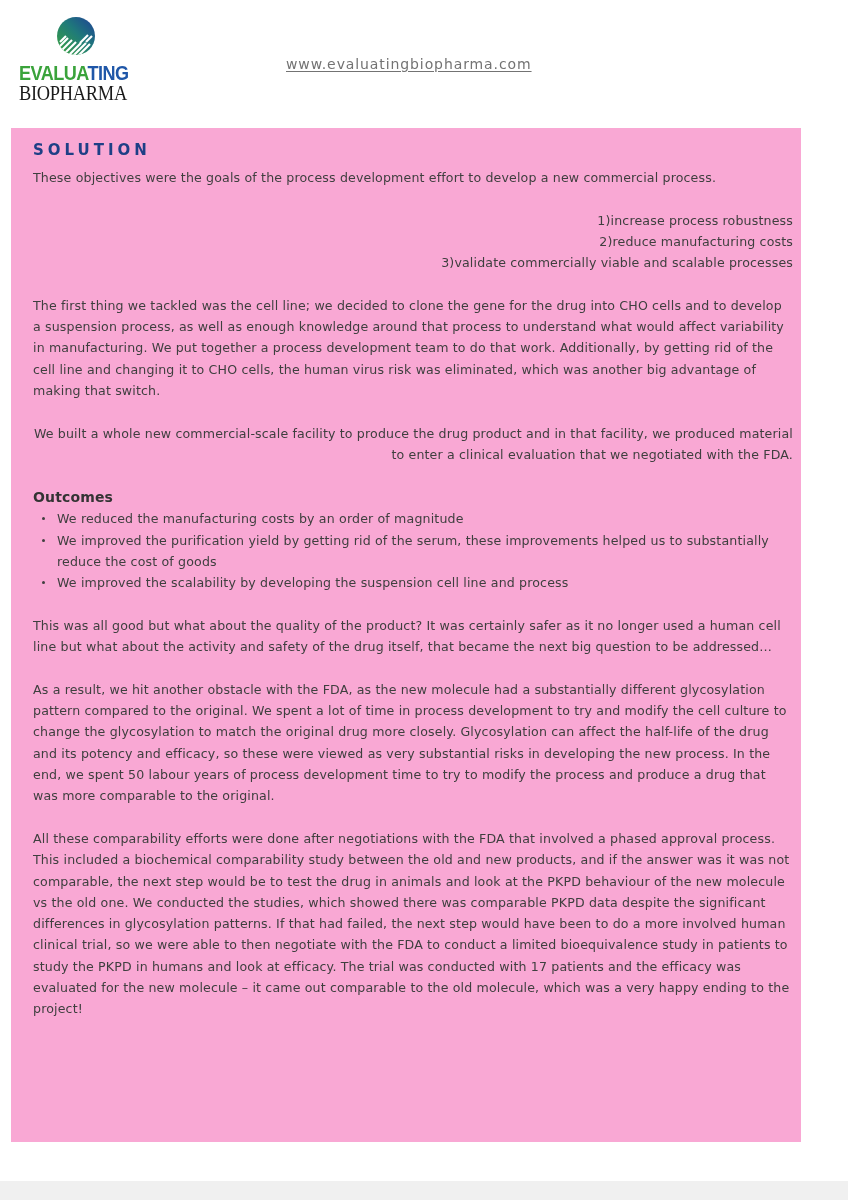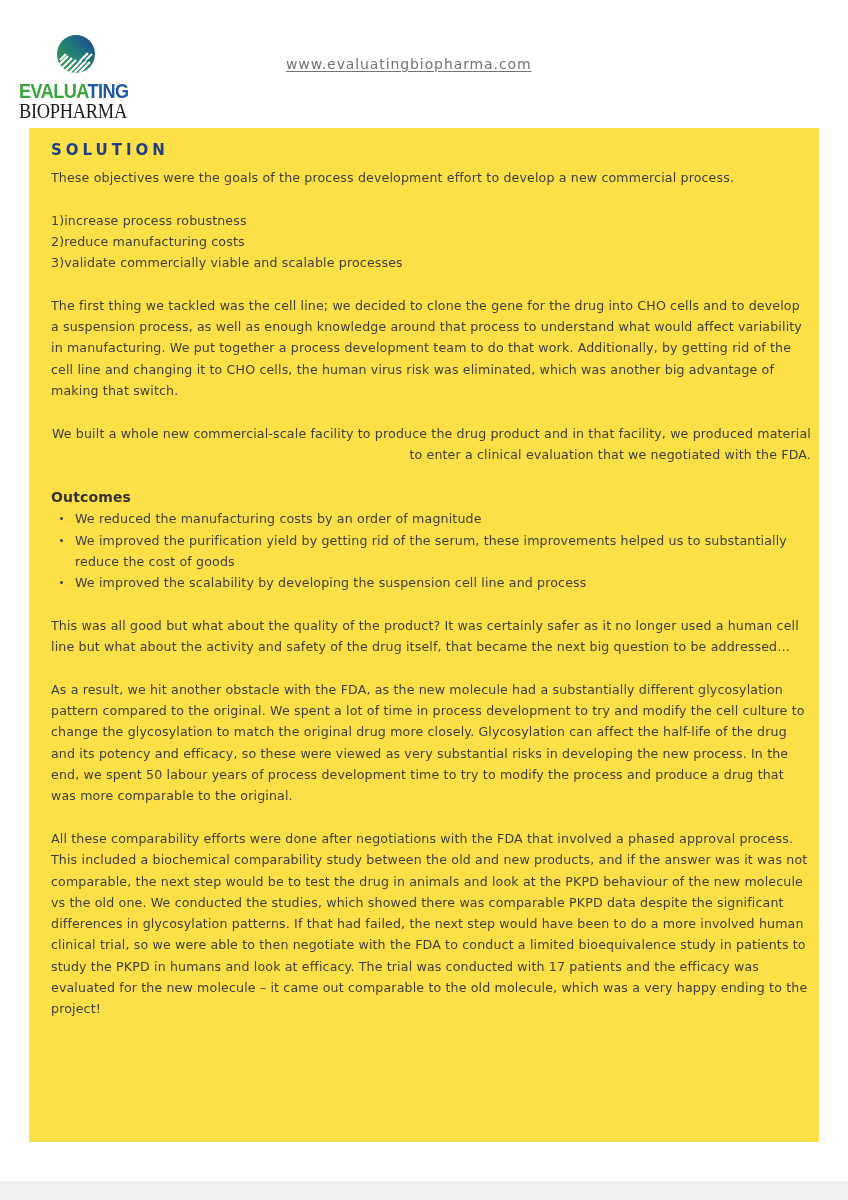--- a/index.html
+++ b/index.html
@@ -17,21 +17,21 @@
   }
   .header {
     position: absolute;
     left: 0; top: 0;
     width: 848px;
     height: 128px;
   }
   .logo {
     position: absolute;
     left: 18px;
-    top: 32px;
+    top: 14px;
     width: 118px;
     height: 90px;
   }
   .logo-mark {
     position: absolute;
     left: 38px;
     top: 2px;
     width: 40px;
     height: 40px;
   }
@@ -70,25 +70,25 @@
     font-family: "DejaVu Sans", sans-serif;
     font-size: 14px;
     letter-spacing: 0.9px;
     color: #737373;
     text-decoration: underline;
     text-underline-offset: 2px;
     white-space: nowrap;
   }
   .panel {
     position: absolute;
-    left: 29px;
+    left: 11px;
     top: 128px;
     width: 790px;
     height: 1014px;
-    background: #fde047;
+    background: #f9a8d4;
   }
   .content {
     position: absolute;
     left: 22px;
     top: 12px;
     width: 760px;
     font-size: 12.6px;
     line-height: 21.3px;
     letter-spacing: 0.15px;
     color: #3f3f3f;
@@ -100,20 +100,21 @@
     letter-spacing: 4px;
     color: #1e3f86;
     margin: 0 0 7px 0;
     line-height: 20px;
   }
   p {
     margin: 0 0 21.3px 0;
   }
   .numbered {
     margin: 0 0 21.3px 0;
+    text-align: right;
   }
   .numbered div { margin: 0; }
   .sub-title {
     font-family: "DejaVu Sans", sans-serif;
     font-weight: bold;
     font-size: 14px;
     color: #333333;
     margin: 0;
     line-height: 22px;
     padding-top: 0px;

